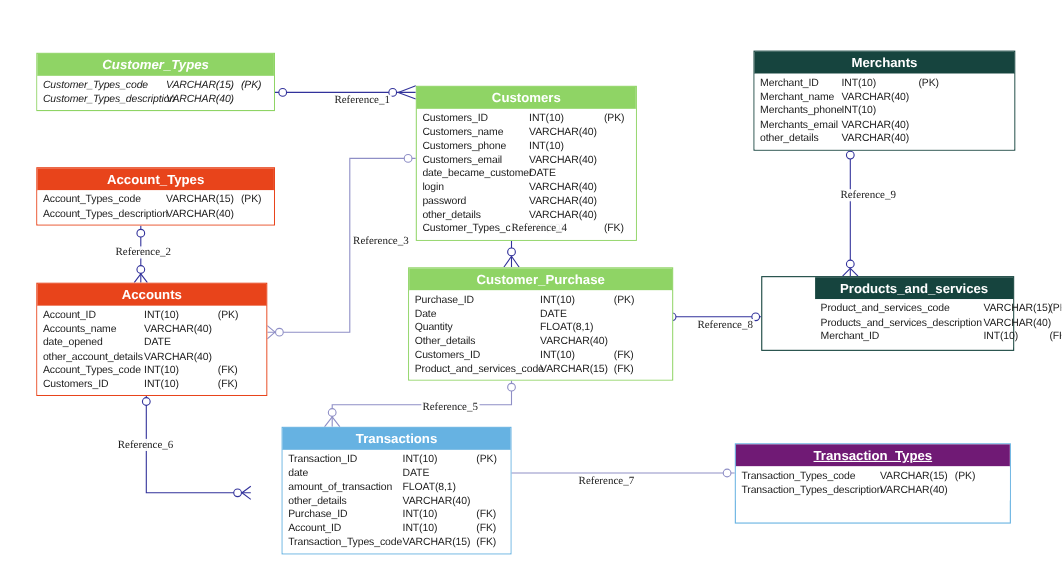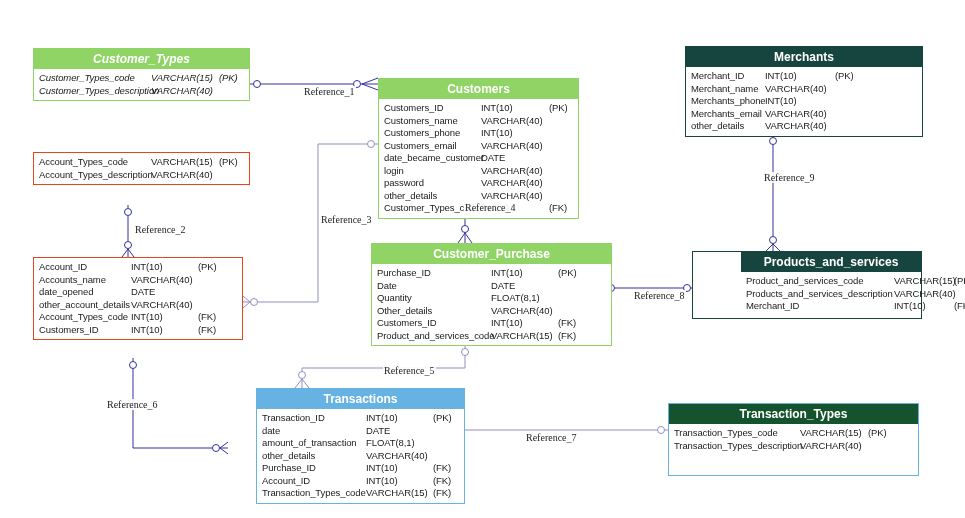--- a/index.html
+++ b/index.html
@@ -102,21 +102,21 @@
 
     <g>
       <path class="c-dark" d="M773 134 V251"></path>
       <circle class="c-dark" cx="773" cy="141" r="3.5"></circle>
       <circle class="c-dark" cx="773" cy="240" r="3.5"></circle>
       <path class="c-dark" d="M773 244 L766 251 M773 244 L780 251"></path>
     </g>
   </svg>
 
   <span class="ref-label" style="left:303px;top:86px">Reference_1</span>
-  <span class="ref-label" style="left:134px;top:224px">Reference_2</span>
+  <span class="ref-label" style="left:104px;top:224px">Reference_2</span>
   <span class="ref-label" style="left:320px;top:214px">Reference_3</span>
   <span class="ref-label" style="left:464px;top:202px">Reference_4</span>
   <span class="ref-label" style="left:383px;top:365px">Reference_5</span>
   <span class="ref-label" style="left:106px;top:399px">Reference_6</span>
   <span class="ref-label" style="left:525px;top:432px">Reference_7</span>
   <span class="ref-label" style="left:633px;top:290px">Reference_8</span>
   <span class="ref-label" style="left:763px;top:172px">Reference_9</span>
 
   <article class="entity" style="left: 33px; top: 48px; width: 217px; --c1: 112px; --c2: 68px; border-color: rgb(143, 212, 101); font-style: italic;">
     <div class="tbl-header" style="background: rgb(143, 212, 101);">Customer_Types</div>
@@ -210,35 +210,37 @@
         </div>
         <div class="tbl-row">
           <span class="cell field">other_details</span>
           <span class="cell type">VARCHAR(40)</span>
           <span class="cell key"></span>
         </div>
       </div>
   </article>
 
   <article class="entity" style="left: 33px; top: 152px; width: 217px; --c1: 112px; --c2: 68px; border-color: rgb(232, 68, 27);">
+    <div class="tbl-header" style="background: rgb(232, 68, 27);">Account_Types</div>
     <div class="tbl-body">
         <div class="tbl-row">
           <span class="cell field">Account_Types_code</span>
           <span class="cell type">VARCHAR(15)</span>
           <span class="cell key">(PK)</span>
         </div>
         <div class="tbl-row">
           <span class="cell field">Account_Types_description</span>
           <span class="cell type">VARCHAR(40)</span>
           <span class="cell key"></span>
         </div>
       </div>
   </article>
 
   <article class="entity" style="left: 33px; top: 257px; width: 210px; --c1: 92px; --c2: 67px; border-color: rgb(232, 68, 27);">
+    <div class="tbl-header" style="background: rgb(232, 68, 27);">Accounts</div>
     <div class="tbl-body">
         <div class="tbl-row">
           <span class="cell field">Account_ID</span>
           <span class="cell type">INT(10)</span>
           <span class="cell key">(PK)</span>
         </div>
         <div class="tbl-row">
           <span class="cell field">Accounts_name</span>
           <span class="cell type">VARCHAR(40)</span>
           <span class="cell key"></span>
@@ -358,21 +360,21 @@
         </div>
         <div class="tbl-row">
           <span class="cell field">Transaction_Types_code</span>
           <span class="cell type">VARCHAR(15)</span>
           <span class="cell key">(FK)</span>
         </div>
       </div>
   </article>
 
   <article class="entity" style="left: 668px; top: 403px; width: 251px; min-height: 73px; --c1: 126px; --c2: 68px; border-color: rgb(102, 178, 226);">
-    <div class="tbl-header" style="background: #14532d;">Transaction_Types</div>
+    <div class="tbl-header" style="background: #701a75; text-decoration: underline;">Transaction_Types</div>
     <div class="tbl-body">
         <div class="tbl-row">
           <span class="cell field">Transaction_Types_code</span>
           <span class="cell type">VARCHAR(15)</span>
           <span class="cell key">(PK)</span>
         </div>
         <div class="tbl-row">
           <span class="cell field">Transaction_Types_description</span>
           <span class="cell type">VARCHAR(40)</span>
           <span class="cell key"></span>

